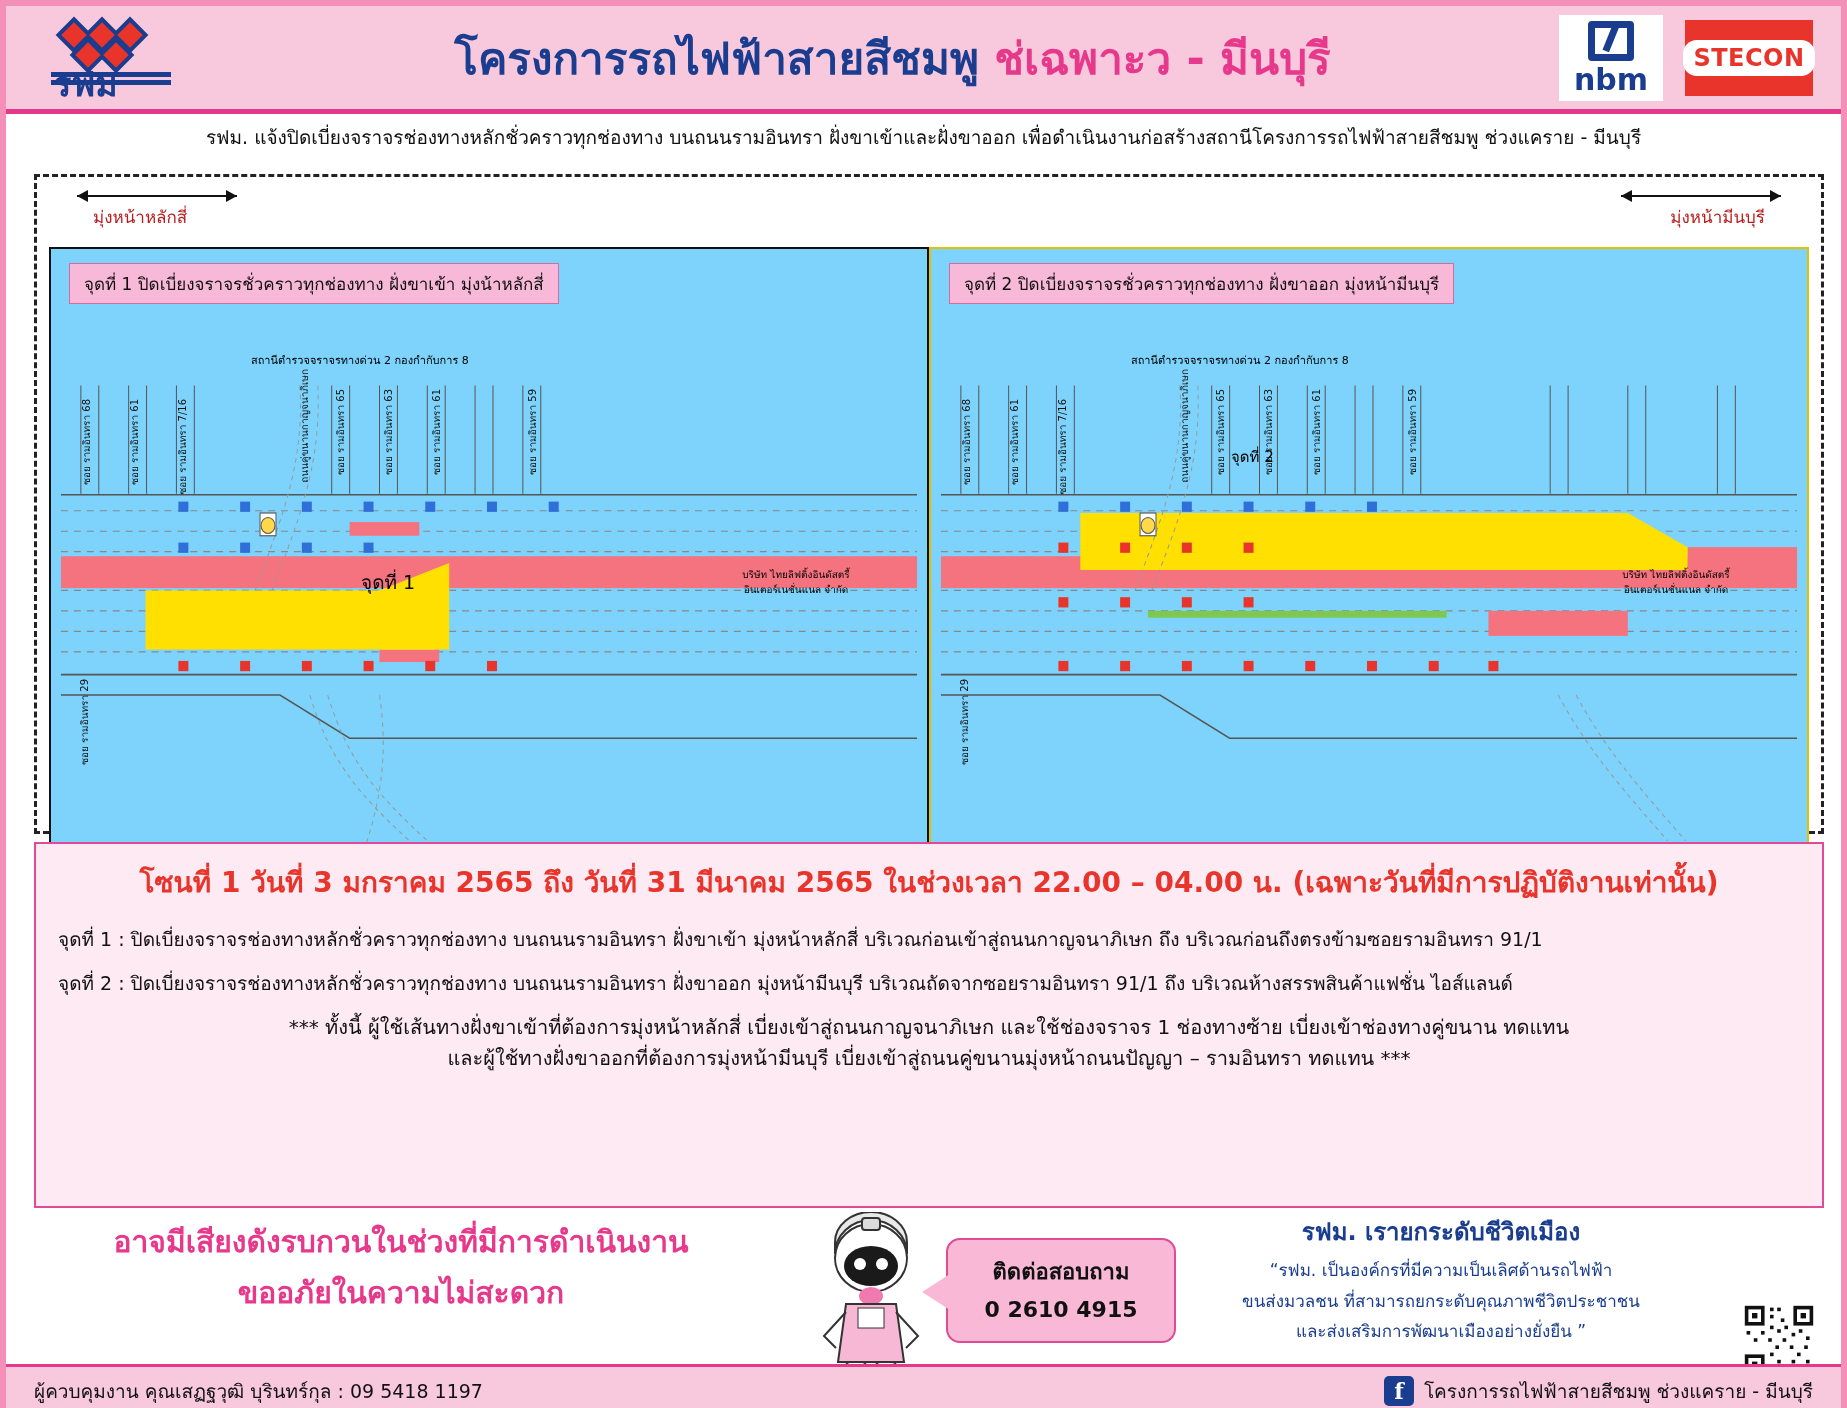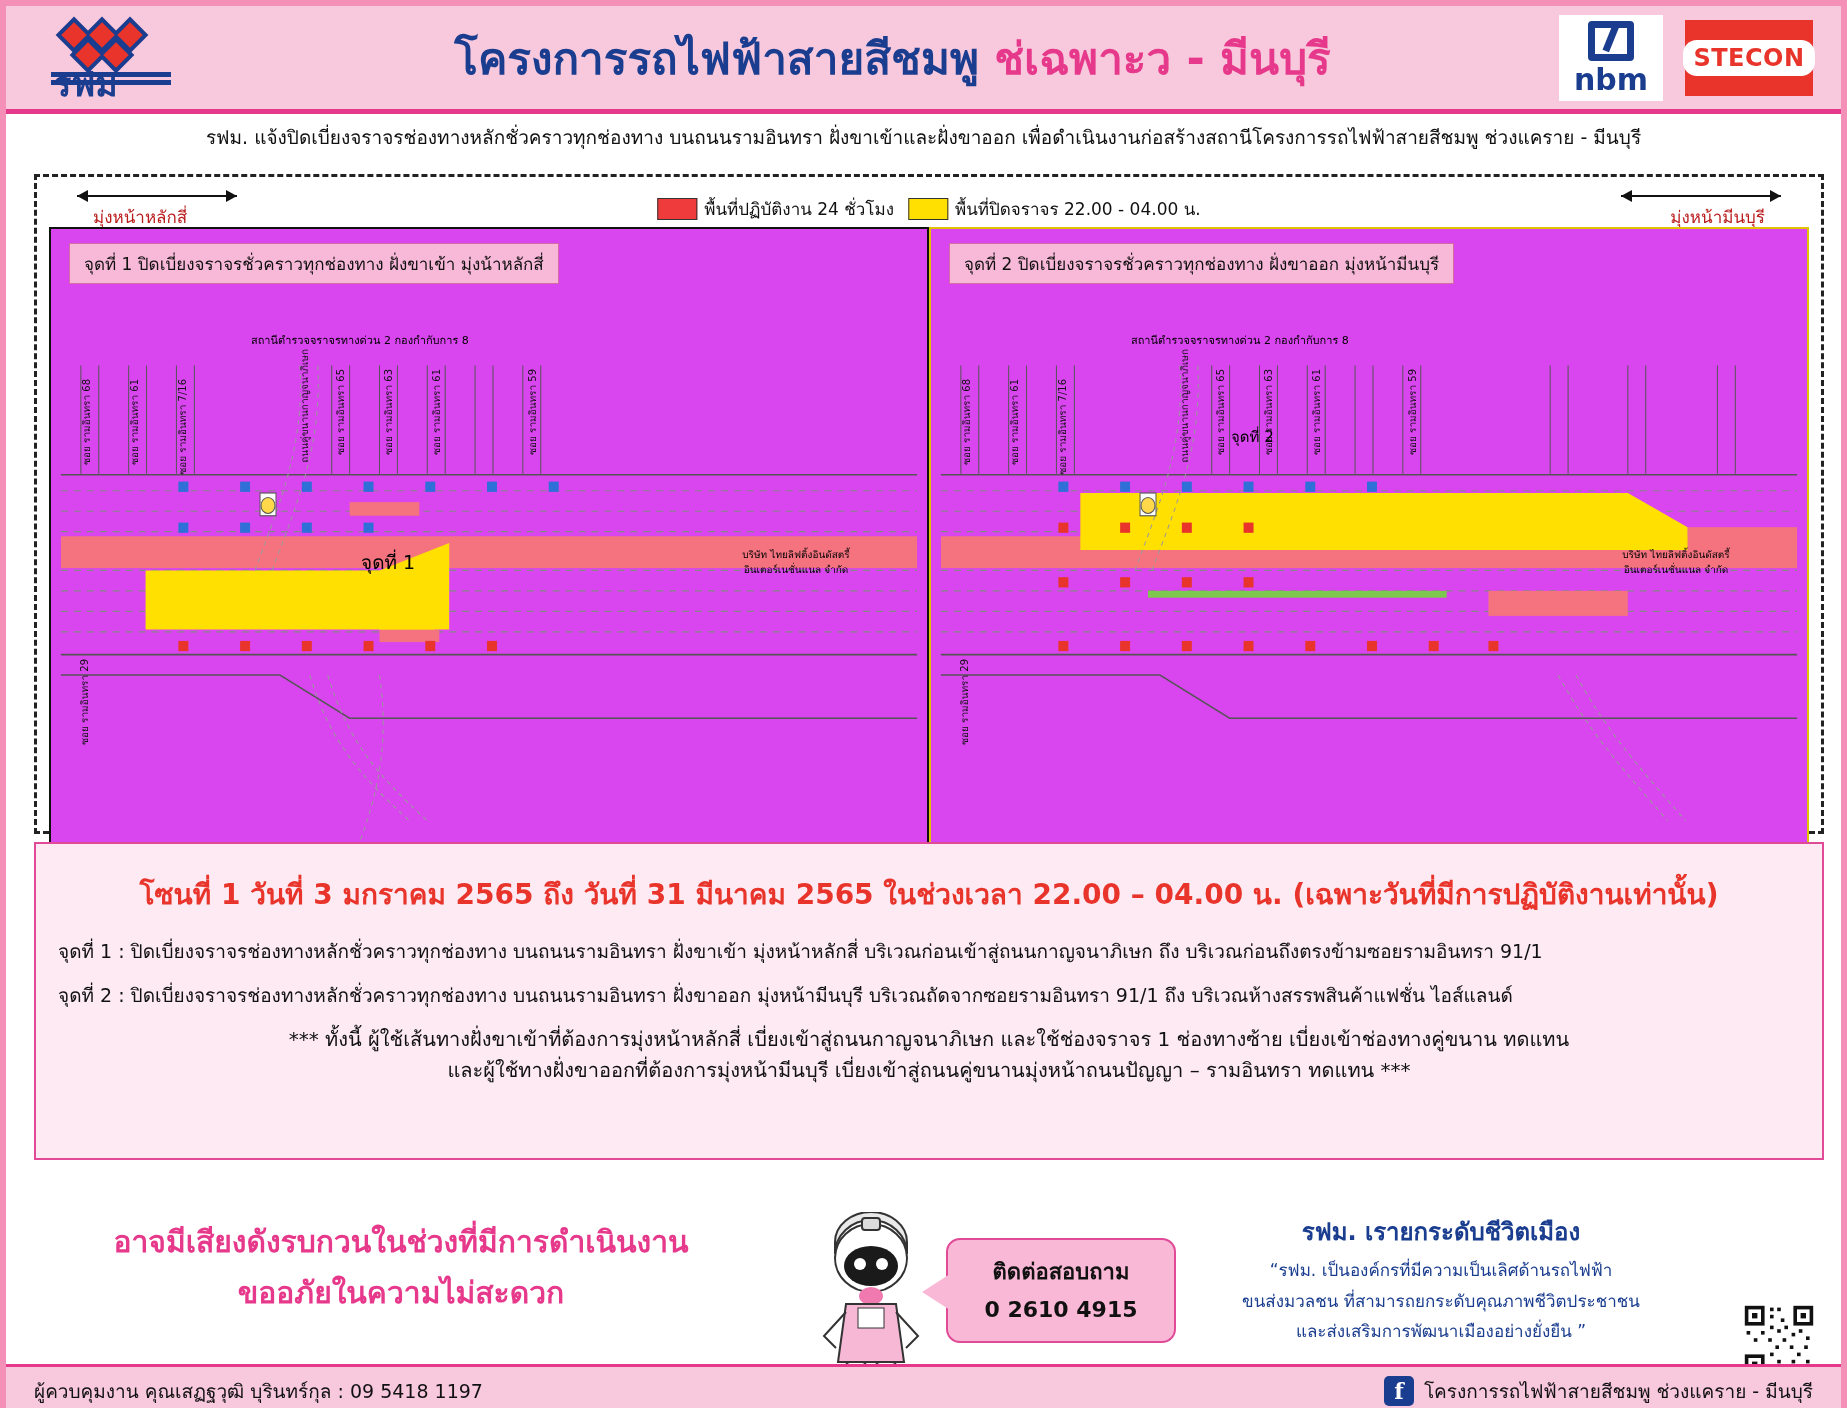--- a/index.html
+++ b/index.html
@@ -89,38 +89,38 @@
   .legend {
     position:absolute; left: 50%; transform: translateX(-50%); top: 18px;
     display:flex; align-items:center; gap: 14px; font-size: 17px; color:#111;
   }
   .legend .sw { width: 40px; height: 22px; display:inline-block; border:1px solid #333; }
   .sw-red { background:#ef3b3b; }
   .sw-yel { background:#ffe000; }
   .legend .item { display:flex; align-items:center; gap: 7px; }
 
   .panel {
-    position:absolute; top: 50px; height: 664px; background:#d946ef;
+    position:absolute; top: 70px; height: 664px; background:#7dd3fc;
   }
   .panel-1 { left: 12px; width: 880px; border:2px solid #111; }
   .panel-2 { right: 12px; width: 880px; border:2px solid #e0c200; }
   .panel-tag {
     position:absolute; left: 18px; top: 14px;
     background:#f8b8d8; border:1px solid #d56ba3;
     font-size: 17px; padding: 6px 14px; color:#111; white-space:nowrap;
   }
 
   
   .road { position:absolute; left:0; top:0; width:100%; height:100%; }
 
   
   .zonebox {
-    position:absolute; left: 28px; top: 836px; width: 1790px; height: 318px;
+    position:absolute; left: 28px; top: 836px; width: 1790px; height: 366px;
     border: 2px solid #e04a96; background: #fdeaf3;
-    padding: 20px 20px 10px 20px;
+    padding: 8px 20px 10px 20px;
   }
   .zone-title {
     text-align:center; color:#e8342a; font-weight:bold; font-size: 28px;
     margin: 8px 0 20px 0; white-space: nowrap;
   }
   .zone-line { font-size: 19px; color:#111; margin: 0 0 14px 2px; }
   .zone-note {
     text-align:center; font-size: 20px; color:#111; margin-top: 6px; line-height: 1.55;
   }
 
@@ -212,30 +212,20 @@
 
   <div class="intro">รฟม. แจ้งปิดเบี่ยงจราจรช่องทางหลักชั่วคราวทุกช่องทาง บนถนนรามอินทรา ฝั่งขาเข้าและฝั่งขาออก เพื่อดำเนินงานก่อสร้างสถานีโครงการรถไฟฟ้าสายสีชมพู ช่วงแคราย - มีนบุรี</div>
 
   <div class="maparea">
 
     <div class="arrow-line al1"></div>
     <div class="arrow-line al2"></div>
     <div class="dir-label dir-left">มุ่งหน้าหลักสี่</div>
     <div class="dir-label dir-right">มุ่งหน้ามีนบุรี</div>
 
-    <div class="legend">
-      <div class="item">
-        <span class="sw sw-red"></span>
-        <span>พื้นที่ปฏิบัติงาน 24 ชั่วโมง</span>
-      </div>
-      <div class="item">
-        <span class="sw sw-yel"></span>
-        <span>พื้นที่ปิดจราจร 22.00 - 04.00 น.</span>
-      </div>
-    </div>
 
     <div class="panel panel-1">
       <div class="panel-tag">จุดที่ 1 ปิดเบี่ยงจราจรชั่วคราวทุกช่องทาง  ฝั่งขาเข้า  มุ่งน้าหลักสี่</div>
       <svg class="road" viewBox="0 0 880 580" preserveAspectRatio="none">
 
         <g stroke="#555" stroke-width="1" fill="none">
           <path d="M30 120 L30 215 M48 120 L48 215"></path>
           <path d="M78 120 L78 215 M96 120 L96 215"></path>
           <path d="M126 120 L126 215 M144 120 L144 215"></path>
           <path d="M282 120 L282 215 M300 120 L300 215"></path>

